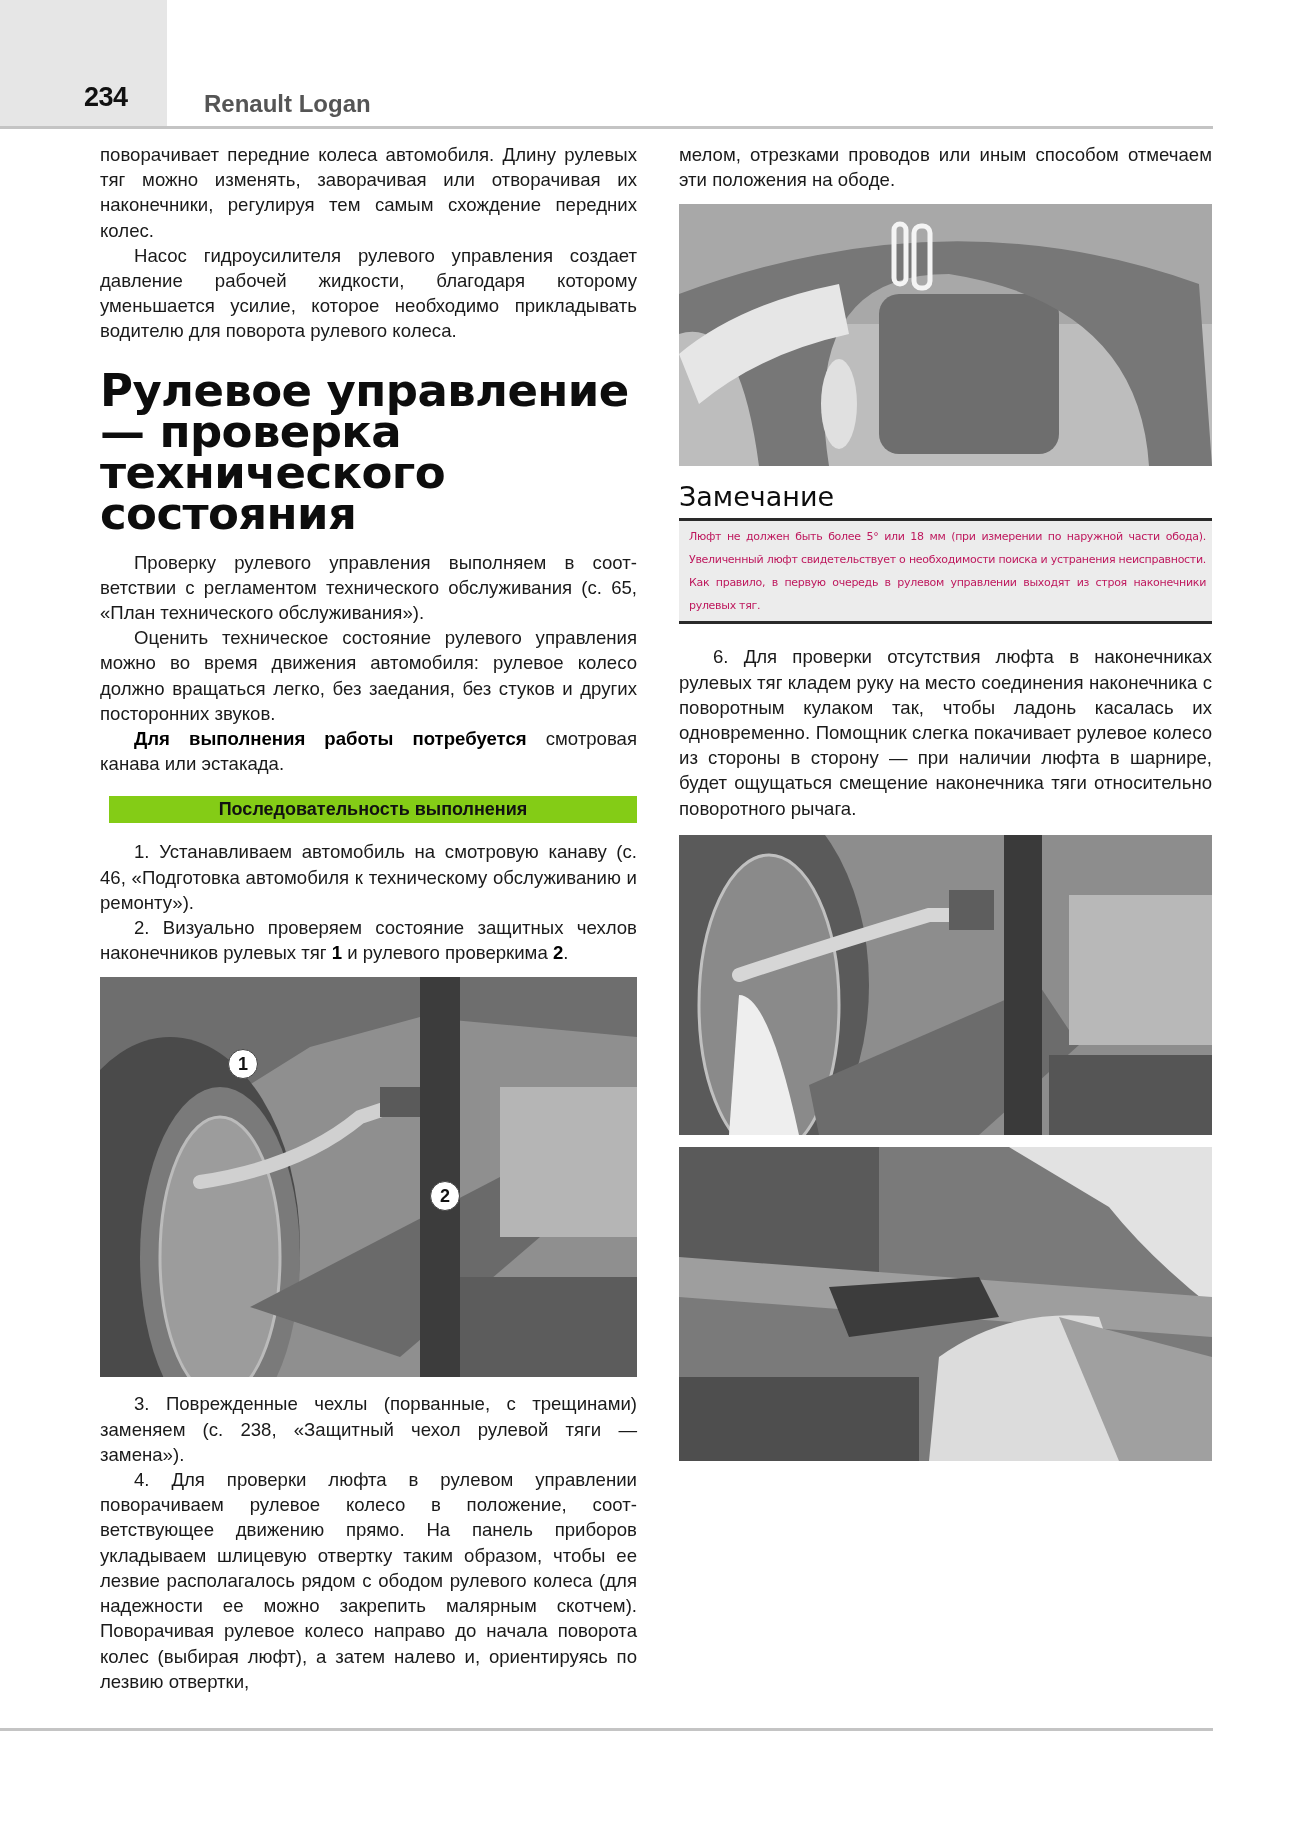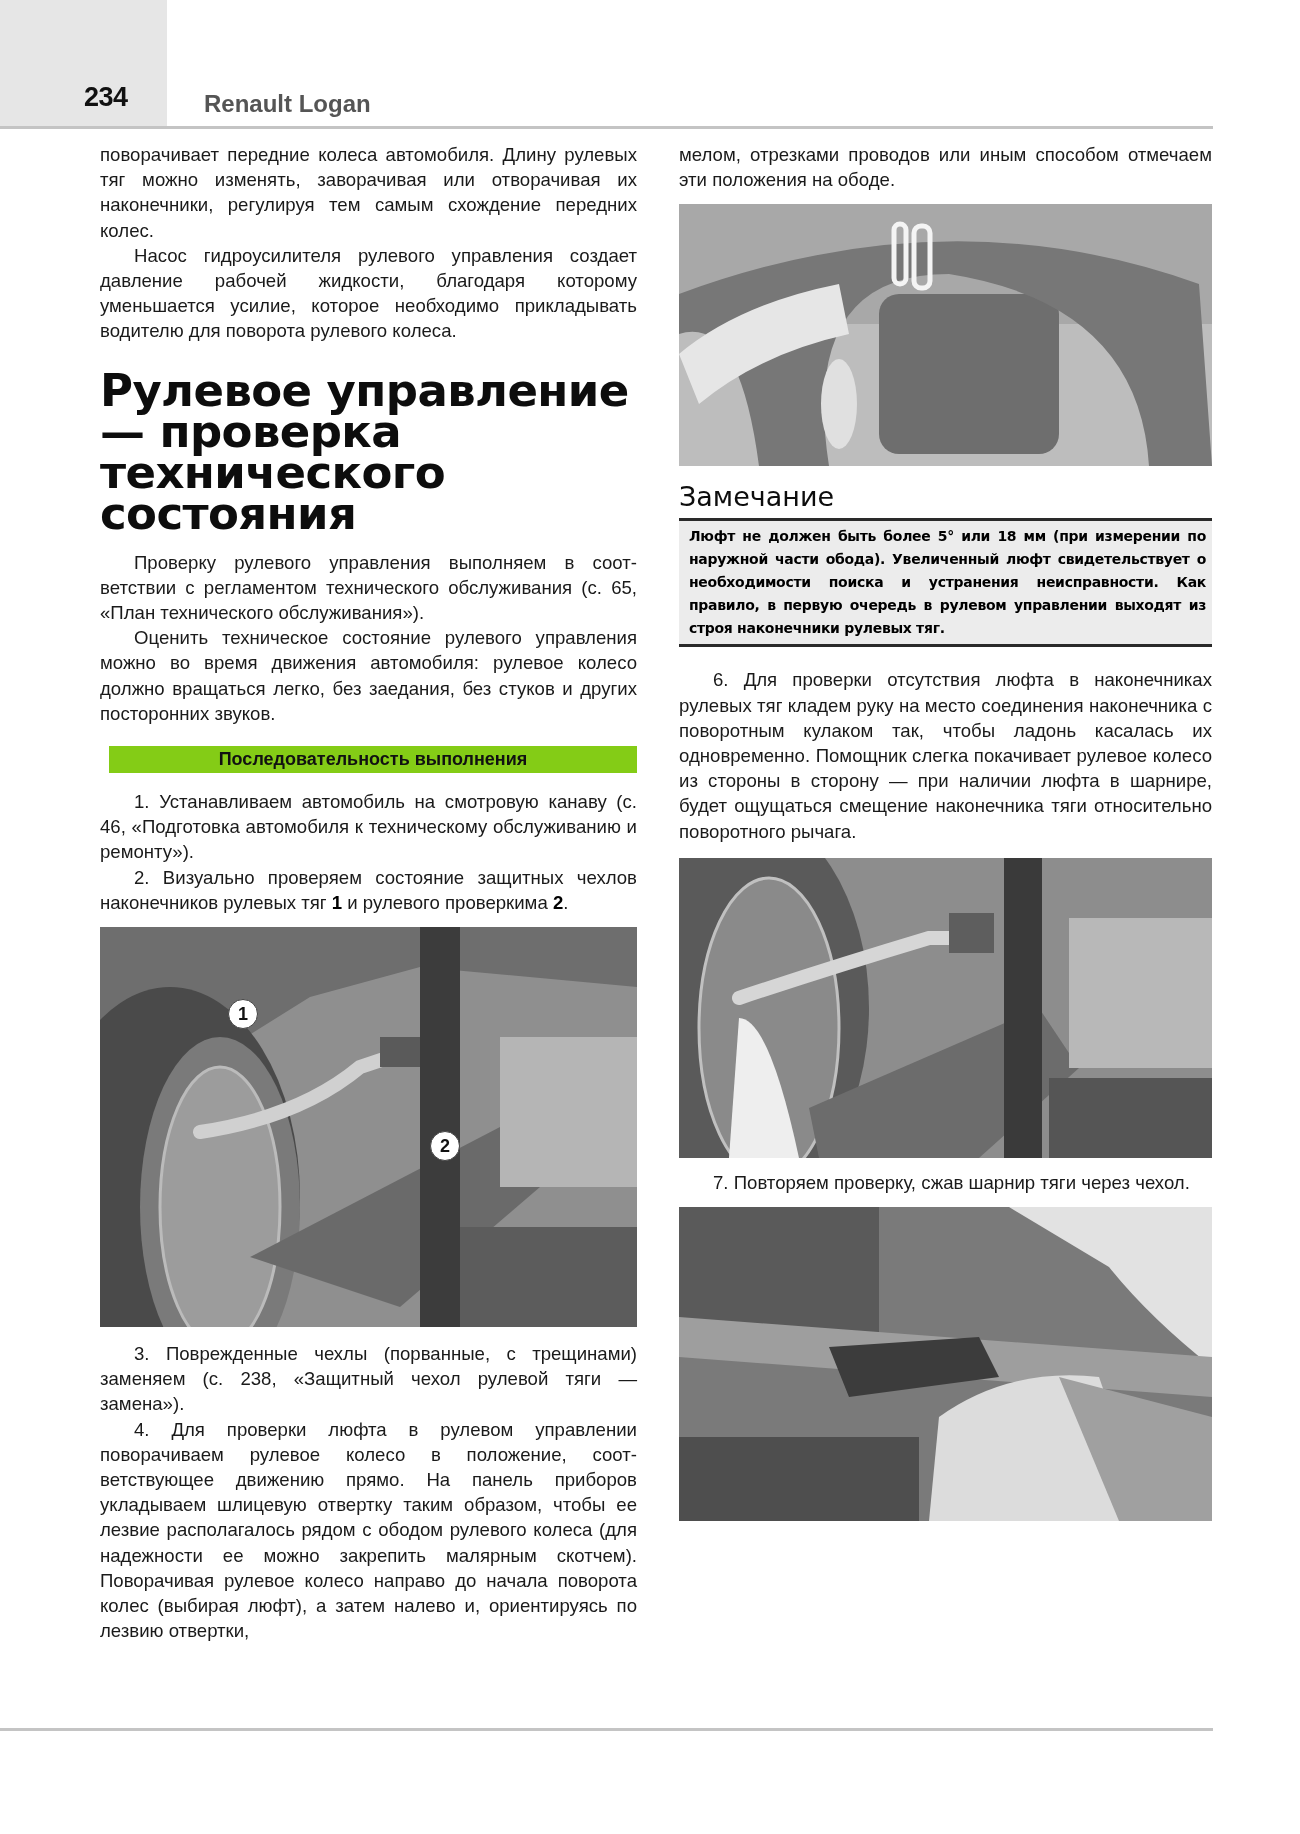--- a/index.html
+++ b/index.html
@@ -24,41 +24,42 @@
   .seq-bar { margin: 20px 0 16px 9px; background: #84cc16; height: 27px; text-align: center; font-size: 18px; font-weight: bold; line-height: 27px; color: #111; }
 
   .photo { position: relative; background: #9a9a9a; overflow: hidden; }
   .ph-left { width: 537px; height: 400px; margin: 12px 0 14px 0; }
   .ph-wheel { width: 533px; height: 262px; margin: 12px 0 14px 0; }
   .ph-check { width: 533px; height: 300px; margin: 14px 0 12px 0; }
   .ph-boot { width: 533px; height: 314px; margin: 12px 0 0 0; }
 
   .note-h { margin: 0; font-family: "DejaVu Sans", sans-serif; font-size: 27px; font-weight: normal; color: #0d0d0d; line-height: 34px; }
   .note-box { border-top: 3px solid #2a2a2a; border-bottom: 3px solid #2a2a2a; background: #ececec; padding: 4px 6px 4px 10px; margin: 4px 0 20px 0; }
-  .note-box p { margin: 0; font-family: "DejaVu Sans", sans-serif; font-size: 14px; line-height: 23px; font-weight: bold; color: #000000; text-align: justify; letter-spacing: -0.3px; }
+  .note-box p { margin: 0; font-family: "DejaVu Sans", sans-serif; font-size: 11px; line-height: 23px; font-weight: normal; color: #be185d; text-align: justify; letter-spacing: -0.3px; }
 
   .callout { position: absolute; width: 28px; height: 28px; border-radius: 50%; background: #fff; border: 1px solid #444; font-weight: bold; font-size: 18px; text-align: center; line-height: 28px; color: #111; }
   svg { display: block; }
 </style>
 </head>
 <body>
 
 <div class="tab-block"></div>
 <div class="page-num">234</div>
 <div class="book-title">Renault Logan</div>
 <div class="head-rule"></div>
 
 <div class="col col-left">
   <p class="t">поворачивает передние колеса автомобиля. Длину рулевых тяг можно изменять, заворачивая или отво­рачивая их наконечники, регулируя тем самым схож­дение передних колес.</p>
   <p class="t ind">Насос гидроусилителя рулевого управления создает давление рабочей жидкости, благодаря ко­торому уменьшается усилие, которое необходимо прикладывать водителю для поворота рулевого ко­леса.</p>
 
   <h1 class="sec">Рулевое управление — проверка технического состояния</h1>
 
   <p class="t ind">Проверку рулевого управления выполняем в соот­ветствии с регламентом технического обслуживания (с. 65, «План технического обслуживания»).</p>
   <p class="t ind">Оценить техническое состояние рулевого управ­ления можно во время движения автомобиля: руле­вое колесо должно вращаться легко, без заедания, без стуков и других посторонних звуков.</p>
+  <p class="t ind"><b>Для выполнения работы потребуется</b><span> смотро­вая канава или эстакада.</span></p>
 
   <div class="seq-bar">Последовательность выполнения</div>
 
   <p class="t ind">1. Устанавливаем автомобиль на смотровую ка­наву (с. 46, «Подготовка автомобиля к техническому обслуживанию и ремонту»).</p>
   <p class="t ind"><span>2. Визуально проверяем состояние защитных чех­лов наконечников рулевых тяг </span><b>1</b><span> и рулевого проверки­ма </span><b>2</b><span>.</span></p>
 
   <div class="photo ph-left">
     <svg width="537" height="400" viewBox="0 0 537 400">
       <rect width="537" height="400" fill="#8f8f8f"></rect>
       <path d="M0 0 L537 0 L537 60 L320 40 L210 70 L130 120 L0 110 Z" fill="#6e6e6e"></path>
@@ -111,21 +112,20 @@
       <path d="M60 140 Q150 110 250 80 L300 80" stroke="#d6d6d6" stroke-width="14" fill="none" stroke-linecap="round"></path>
       <rect x="270" y="55" width="45" height="40" fill="#5e5e5e"></rect>
       <path d="M60 160 Q90 160 120 300 L50 300 Z" fill="#eeeeee"></path>
       <path d="M130 250 L360 150 L400 210 L300 300 L140 300 Z" fill="#6c6c6c"></path>
       <rect x="325" y="0" width="38" height="300" fill="#3a3a3a"></rect>
       <rect x="390" y="60" width="143" height="150" fill="#b8b8b8"></rect>
       <rect x="370" y="220" width="163" height="80" fill="#555"></rect>
     </svg>
   </div>
 
-  <p class="t ind">7. Повторяем проверку, сжав шарнир тяги через чехол.</p>
 
   <div class="photo ph-boot">
     <svg width="533" height="314" viewBox="0 0 533 314">
       <rect width="533" height="314" fill="#7a7a7a"></rect>
       <path d="M330 0 L533 0 L533 160 Q470 110 430 60 Z" fill="#e2e2e2"></path>
       <rect x="0" y="0" width="200" height="130" fill="#5a5a5a"></rect>
       <path d="M0 110 L533 150 L533 190 L0 150 Z" fill="#9e9e9e"></path>
       <path d="M150 140 L300 130 L320 170 L170 190 Z" fill="#3c3c3c"></path>
       <path d="M260 210 Q330 160 420 170 L470 314 L250 314 Z" fill="#dcdcdc"></path>
       <path d="M380 170 L533 210 L533 314 L440 314 Z" fill="#a0a0a0"></path>

